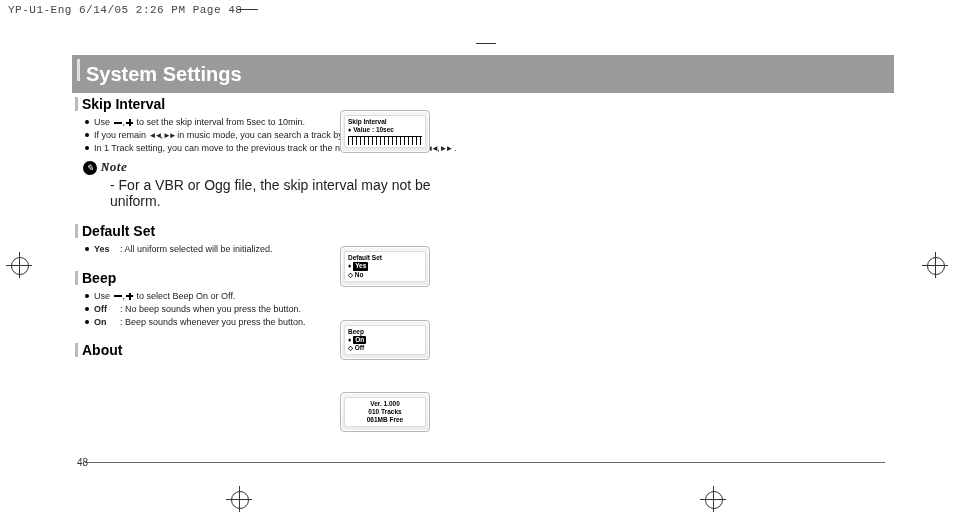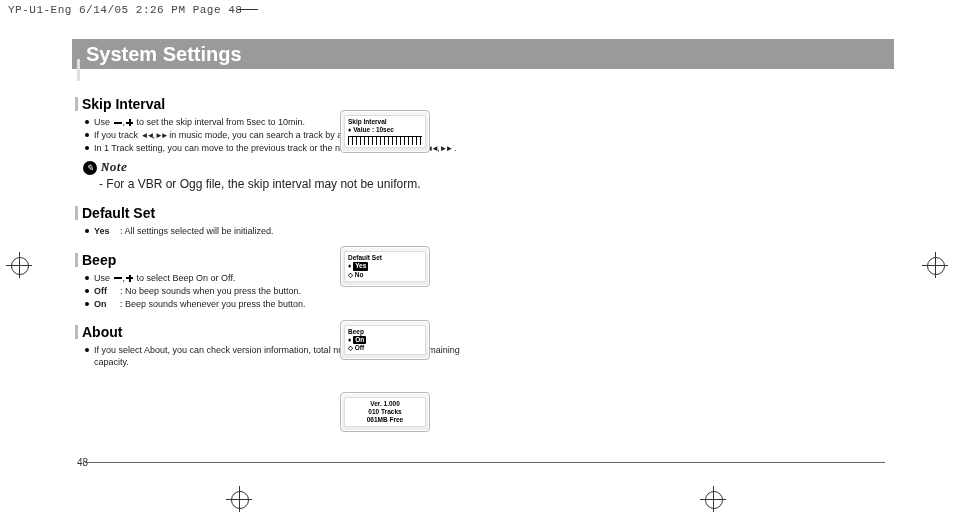--- a/index.html
+++ b/index.html
@@ -32,24 +32,24 @@
   .crop-mark-center {
     position: absolute;
     top: 43px;
     left: 476px;
     width: 20px;
     height: 1px;
     border-top: 1px solid #333;
   }
   .title-bar {
     position: absolute;
-    top: 39px;
+    top: 55px;
     left: 72px;
     width: 822px;
-    height: 30px;
+    height: 38px;
     background: #9a9a9a;
     display: flex;
     align-items: center;
   }
   .title-bar .title {
     color: #fff;
     font-size: 20px;
     font-weight: bold;
     margin-left: 14px;
   }
@@ -134,23 +134,23 @@
   }
   .note-label {
     font-family: "Times New Roman", serif;
     font-style: italic;
     font-weight: normal;
     font-size: 12px;
     letter-spacing: 1px;
     text-shadow: 0.5px 0 #999, -0.5px 0 #999;
   }
   .note-text {
-    font-size: 12px;
+    font-size: 14px;
     color: #222;
-    margin-left: 24px;
+    margin-left: 35px;
   }
   .screens {
     position: absolute;
     left: 335px;
     top: 110px;
     width: 100px;
   }
   .screen-wrap {
     display: flex;
     flex-direction: column;
@@ -237,62 +237,59 @@
 
   <div class="section">
     <div class="sec-title"><span class="bar"></span><span>Skip Interval</span></div>
     <ul class="bullets">
       <li>
         <span>Use </span>
         <span class="icon-minus"></span>,<span class="icon-plus"></span>
         <span> to set the skip interval from 5sec to 10min.</span>
       </li>
       <li>
-        <span>If you track </span>
+        <span>If you remain </span>
         <span class="icon-rew">◄◄</span>,<span class="icon-fwd">►►</span>
         <span> in music mode, you can search a track by a set time.</span>
       </li>
       <li>
         <span>In 1 Track setting, you can move to the previous track or the next track by pressing </span>
         <span class="icon-rew">◄◄</span>,<span class="icon-fwd">►►</span>
         <span>.</span>
       </li>
     </ul>
     <div class="note-row">
       <span class="note-badge">✎</span>
       <span class="note-label">Note</span>
     </div>
     <div class="note-text">- For a VBR or Ogg file, the skip interval may not be uniform.</div>
   </div>
 
   <div class="section">
     <div class="sec-title"><span class="bar"></span><span>Default Set</span></div>
     <ul class="bullets">
-      <li class="kv"><span class="k">Yes</span><span>: All settings selected will be initialized.</span></li>
+      <li class="kv"><span class="k">Yes</span><span>: All uniform selected will be initialized.</span></li>
     </ul>
   </div>
 
   <div class="section">
     <div class="sec-title"><span class="bar"></span><span>Beep</span></div>
     <ul class="bullets">
       <li>
         <span>Use </span>
         <span class="icon-minus"></span>,<span class="icon-plus"></span>
         <span> to select Beep On or Off.</span>
       </li>
       <li class="kv"><span class="k">Off</span><span>: No beep sounds when you press the button.</span></li>
       <li class="kv"><span class="k">On</span><span>: Beep sounds whenever you press the button.</span></li>
     </ul>
   </div>
 
   <div class="section">
     <div class="sec-title"><span class="bar"></span><span>About</span></div>
-    <ul class="bullets">
-      <li><span>If you select About, you can check version information, total number of tracks and remaining capacity.</span></li>
-    </ul>
   </div>
 
 </div>
 
 <div class="screens">
   <div class="screen-wrap" style="margin-top:0px">
     <div class="screen">
         <div class="screen-inner">
       <div class="row">Skip Interval</div>
       <div class="row">♦ <span>Value : 10sec</span></div>

